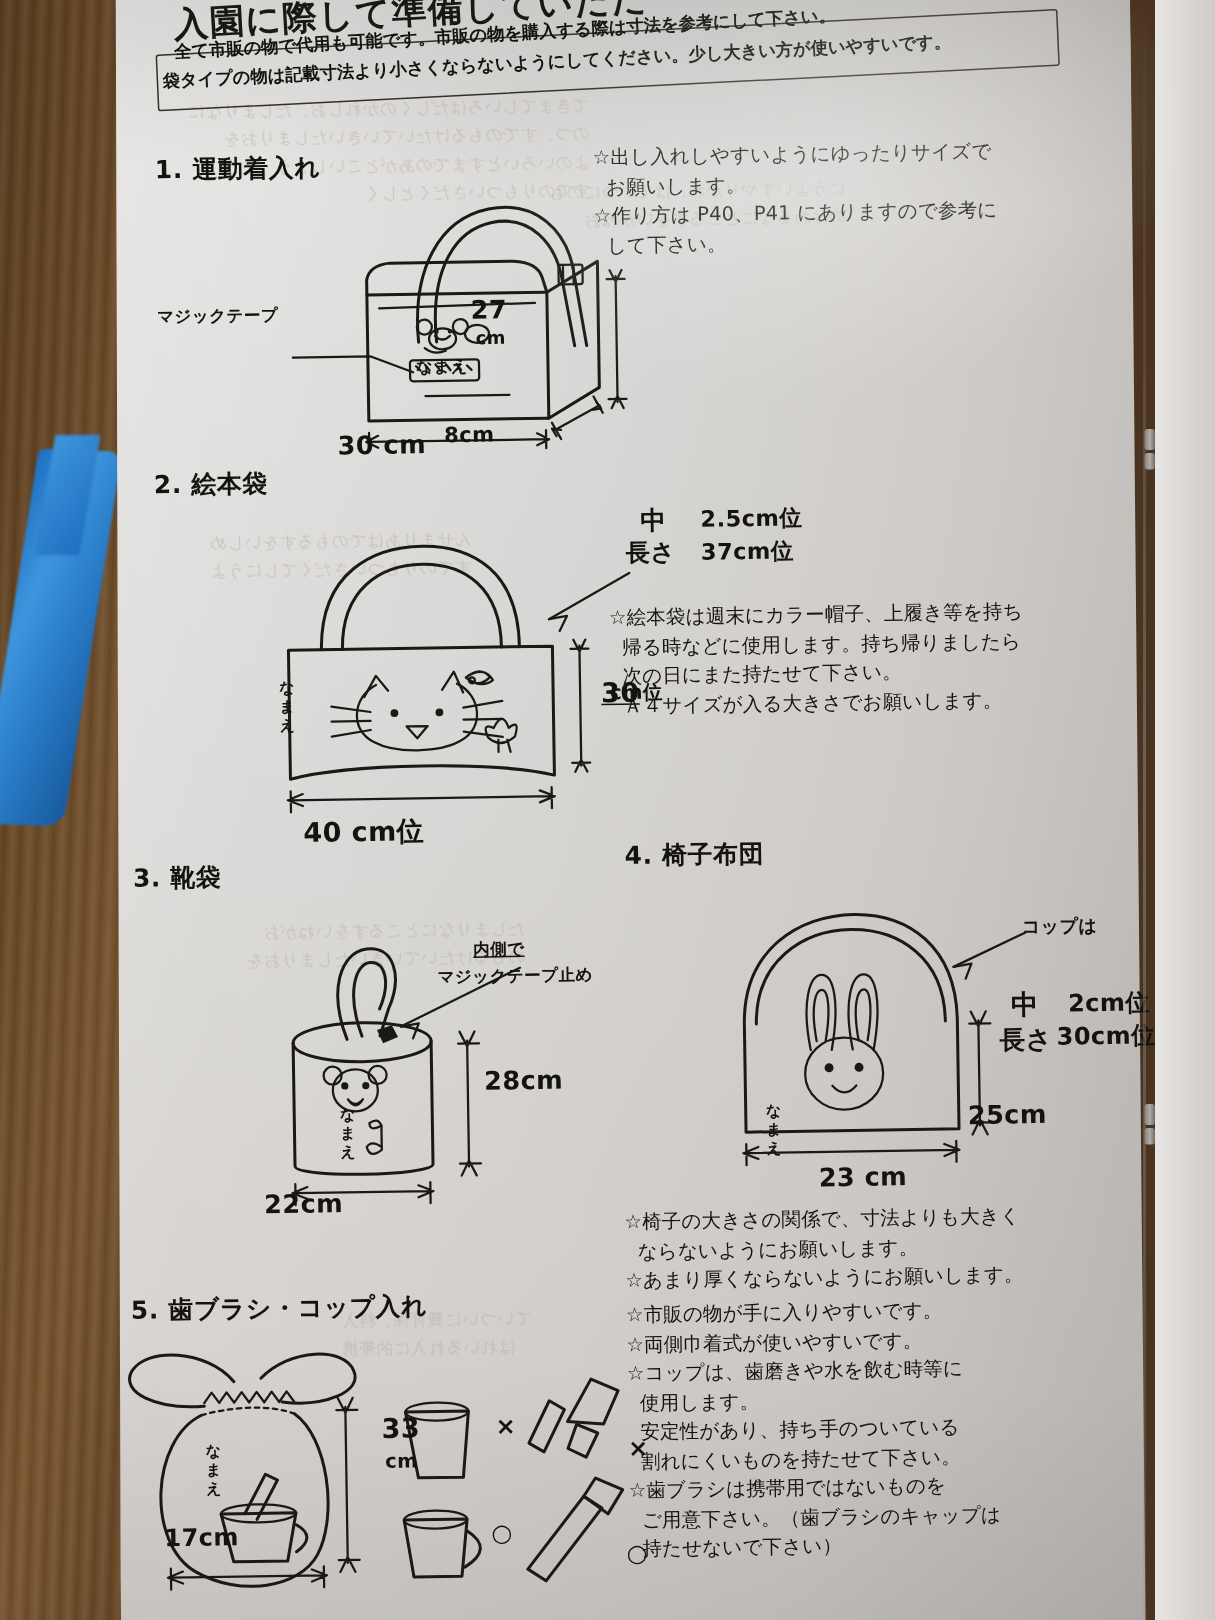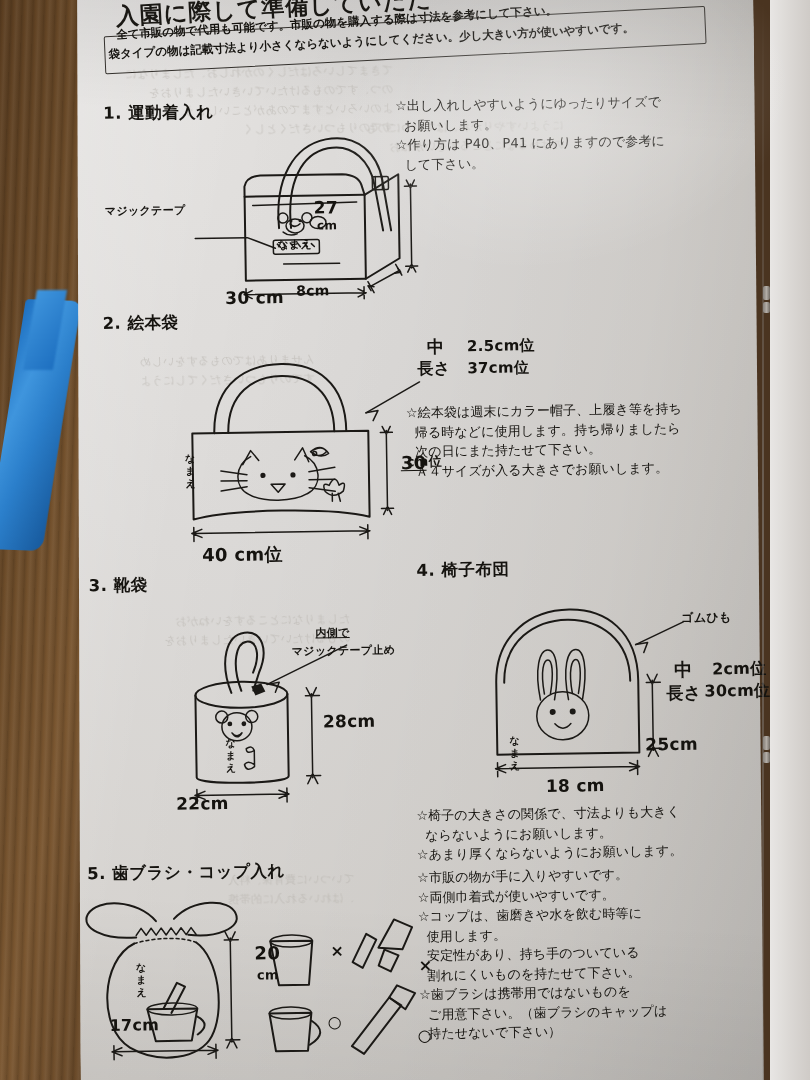--- a/index.html
+++ b/index.html
@@ -319,28 +319,28 @@
       <ellipse class="ink-thin" cx="78" cy="110" rx="26" ry="24"></ellipse>
       <circle class="ink-f" cx="68" cy="106" r="3"></circle>
       <circle class="ink-f" cx="88" cy="106" r="3"></circle>
       <path class="ink-thin" d="M70 118 q8 9 16 0"></path>
 
       <path class="ink-thin" d="M168 76 L168 146 M162 78 L176 78 M162 144 L176 144 M163 70 L168 80 L173 70 M163 152 L168 142 L173 152"></path>
 
       <path class="ink-thin" d="M12 162 L152 162 M12 156 L12 170 M152 156 L152 170 M20 158 L10 162 L20 166 M144 158 L154 162 L144 166"></path>
     </svg>
 
-    <div class="dimtxt jp" style="left:608px;top:626px;font-size:12px;">ゴムひも</div>
+    <div class="dimtxt jp" style="left:608px;top:626px;font-size:12px;">コップは</div>
     <div class="dimtxt hand" style="left:600px;top:674px;font-size:18px;">中</div>
     <div class="dimtxt hand" style="left:638px;top:676px;font-size:16px;">2cm位</div>
     <div class="dimtxt hand" style="left:592px;top:698px;font-size:17px;">長さ</div>
     <div class="dimtxt hand" style="left:630px;top:698px;font-size:16px;">30cm位</div>
     <div class="vlabel jp" style="left:432px;top:742px;font-size:10px;">なまえ</div>
     <div class="dimtxt hand" style="left:570px;top:750px;font-size:17px;">25cm</div>
-    <div class="dimtxt hand" style="left:470px;top:790px;font-size:17px;">18 cm</div>
+    <div class="dimtxt hand" style="left:470px;top:790px;font-size:17px;">23 cm</div>
 
     <div class="note jp" style="left:340px;top:818px;">☆椅子の大きさの関係で、寸法よりも大きく
   ならないようにお願いします。
 ☆あまり厚くならないようにお願いします。</div>
 
     <div class="sec-title jp" style="left:10px;top:870px;">5. 歯ブラシ・コップ入れ</div>
 
     <svg style="left:0px;top:905px;" width="380" height="170" viewBox="0 0 380 170">
 
       <path class="ink" d="M78 24 C60 2 20 0 10 16 C2 30 26 42 58 40"></path>
@@ -370,21 +370,21 @@
 
       <path class="ink" d="M274 68 L288 40 L298 46 L284 74 Z"></path>
       <path class="ink" d="M300 54 L316 26 L334 34 L324 56 Z"></path>
       <path class="ink" d="M306 56 L300 72 L312 78 L320 62 Z"></path>
 
       <path class="ink" d="M272 152 L310 104 L322 112 L284 160 Z"></path>
       <path class="ink" d="M310 104 L318 92 L336 100 L326 116 Z"></path>
     </svg>
 
     <div class="vlabel jp" style="left:55px;top:963px;font-size:10px;">なまえ</div>
-    <div class="dimtxt hand" style="left:176px;top:952px;font-size:18px;">20</div>
+    <div class="dimtxt hand" style="left:176px;top:952px;font-size:18px;">33</div>
     <div class="dimtxt hand" style="left:178px;top:977px;font-size:13px;">cm</div>
     <div class="dimtxt hand" style="left:30px;top:1023px;font-size:16px;">17cm</div>
 
     <div class="dimtxt hand" style="left:252px;top:952px;font-size:16px;">×</div>
     <div class="dimtxt hand" style="left:248px;top:1023px;font-size:16px;">○</div>
     <div class="dimtxt hand" style="left:340px;top:968px;font-size:16px;">×</div>
     <div class="dimtxt hand" style="left:338px;top:1038px;font-size:16px;">○</div>
 
     <div class="note jp" style="left:340px;top:880px;">☆市販の物が手に入りやすいです。
 ☆両側巾着式が使いやすいです。

